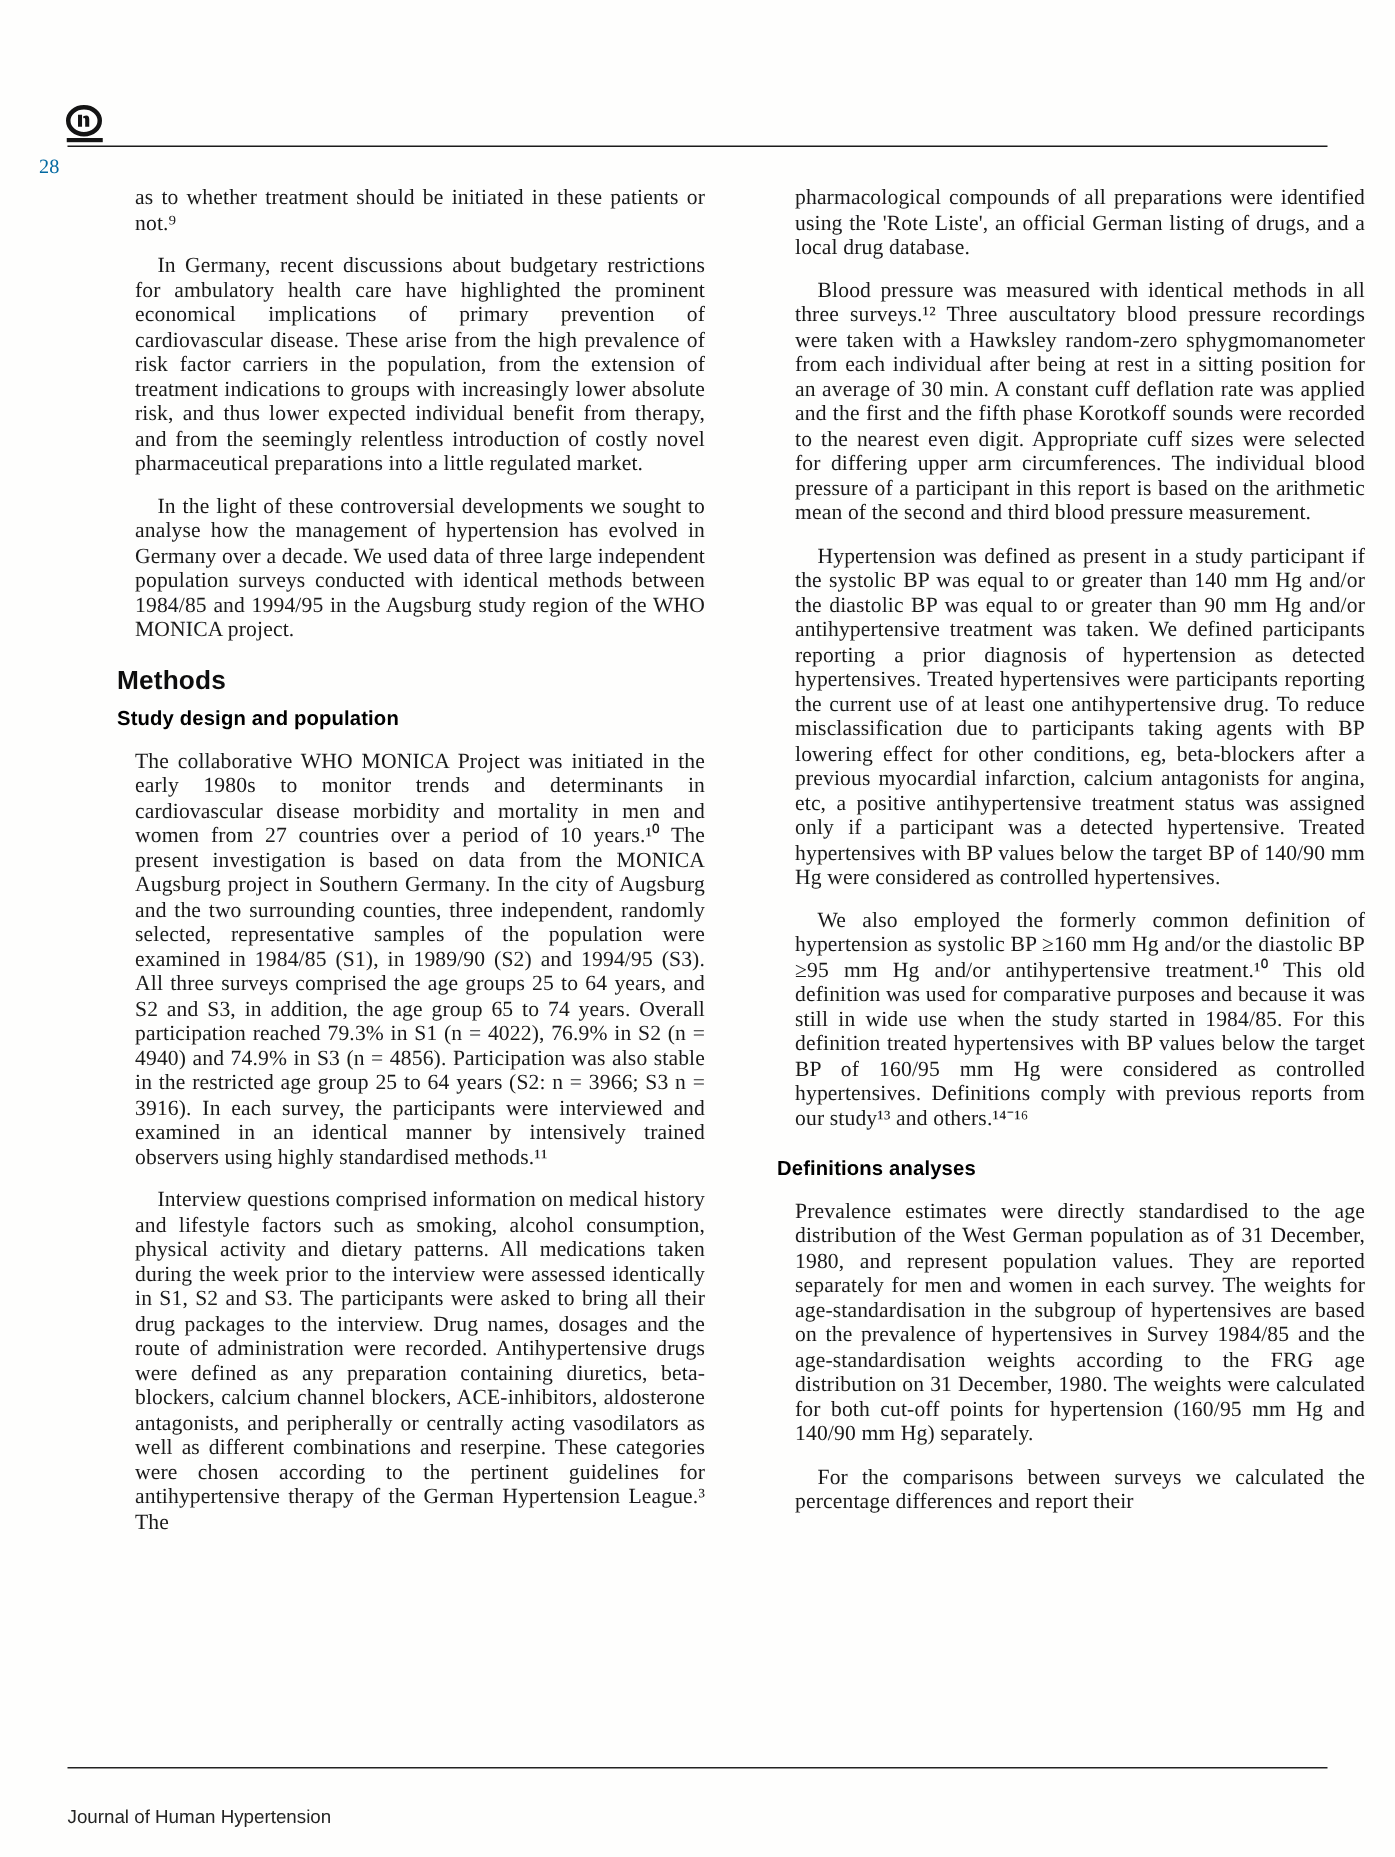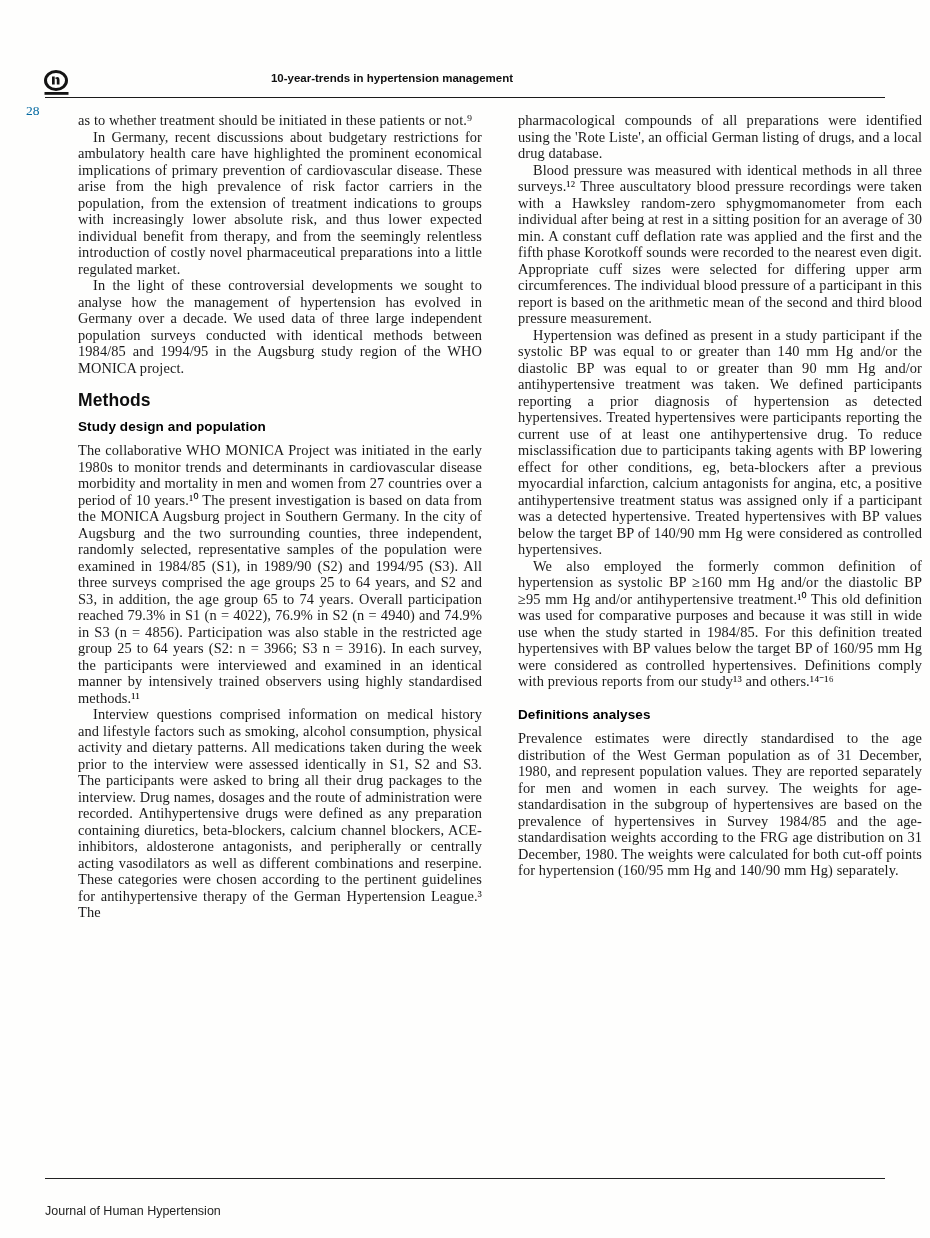--- a/index.html
+++ b/index.html
@@ -70,21 +70,21 @@
     top: 112px;
     width: 404px;
     text-align: justify;
     font-size: 14.4px;
     line-height: 16.5px;
     letter-spacing: 0.1px;
     color: #1a1a1a;
   }
   .col.left  { left: 78px; }
   .col.right { left: 518px; }
-  .col p { margin: 0; }
+  .col p { margin: 12px; }
   .col p.indent { text-indent: 15px; }
   h2.methods {
     font-family: "Liberation Sans", sans-serif;
     font-size: 17.5px;
     font-weight: bold;
     margin: 16px 0 10px 0;
     text-align: left;
     color: #0e0e0e;
   }
   h3.subhead {
@@ -124,21 +124,20 @@
   <span class="logo">
     <svg width="27" height="26" viewBox="0 0 27 26" aria-hidden="true">
       <ellipse cx="13" cy="10.5" rx="10.5" ry="9" fill="none" stroke="#141414" stroke-width="3"></ellipse>
       <rect x="9" y="6.5" width="2.7" height="8" fill="#141414"></rect>
       <path d="M12.5 7.5 q4 -1.8 4 2.2 v4.8 h-2.7 v-4.8 q0 -1.4 -1.3 -0.8 z" fill="#141414"></path>
       <rect x="1.5" y="22" width="24" height="2.8" fill="#141414"></rect>
     </svg>
   </span>
 
   <div class="running-head">
-    <div class="rh-title">10-year-trends in hypertension management</div>
   </div>
 
   <div class="head-rule"></div>
   <div class="page-number">28</div>
 
   <div class="col left">
     <p>as to whether treatment should be initiated in these patients or not.⁹</p>
     <p class="indent">In Germany, recent discussions about budgetary restrictions for ambulatory health care have highlighted the prominent economical implications of primary prevention of cardiovascular disease. These arise from the high prevalence of risk factor carriers in the population, from the extension of treatment indications to groups with increasingly lower absolute risk, and thus lower expected individual benefit from therapy, and from the seemingly relentless introduction of costly novel pharmaceutical preparations into a little regulated market.</p>
     <p class="indent">In the light of these controversial developments we sought to analyse how the management of hypertension has evolved in Germany over a decade. We used data of three large independent population surveys conducted with identical methods between 1984/85 and 1994/95 in the Augsburg study region of the WHO MONICA project.</p>
     <h2 class="methods">Methods</h2>
@@ -147,18 +146,19 @@
     <p class="indent">Interview questions comprised information on medical history and lifestyle factors such as smoking, alcohol consumption, physical activity and dietary patterns. All medications taken during the week prior to the interview were assessed identically in S1, S2 and S3. The participants were asked to bring all their drug packages to the interview. Drug names, dosages and the route of administration were recorded. Antihypertensive drugs were defined as any preparation containing diuretics, beta-blockers, calcium channel blockers, ACE-inhibitors, aldosterone antagonists, and peripherally or centrally acting vasodilators as well as different combinations and reserpine. These categories were chosen according to the pertinent guidelines for antihypertensive therapy of the German Hypertension League.³ The</p>
   </div>
 
   <div class="col right">
     <p>pharmacological compounds of all preparations were identified using the 'Rote Liste', an official German listing of drugs, and a local drug database.</p>
     <p class="indent">Blood pressure was measured with identical methods in all three surveys.¹² Three auscultatory blood pressure recordings were taken with a Hawksley random-zero sphygmomanometer from each individual after being at rest in a sitting position for an average of 30 min. A constant cuff deflation rate was applied and the first and the fifth phase Korotkoff sounds were recorded to the nearest even digit. Appropriate cuff sizes were selected for differing upper arm circumferences. The individual blood pressure of a participant in this report is based on the arithmetic mean of the second and third blood pressure measurement.</p>
     <p class="indent">Hypertension was defined as present in a study participant if the systolic BP was equal to or greater than 140 mm Hg and/or the diastolic BP was equal to or greater than 90 mm Hg and/or antihypertensive treatment was taken. We defined participants reporting a prior diagnosis of hypertension as detected hypertensives. Treated hypertensives were participants reporting the current use of at least one antihypertensive drug. To reduce misclassification due to participants taking agents with BP lowering effect for other conditions, eg, beta-blockers after a previous myocardial infarction, calcium antagonists for angina, etc, a positive antihypertensive treatment status was assigned only if a participant was a detected hypertensive. Treated hypertensives with BP values below the target BP of 140/90 mm Hg were considered as controlled hypertensives.</p>
     <p class="indent">We also employed the formerly common definition of hypertension as systolic BP ≥160 mm Hg and/or the diastolic BP ≥95 mm Hg and/or antihypertensive treatment.¹⁰ This old definition was used for comparative purposes and because it was still in wide use when the study started in 1984/85. For this definition treated hypertensives with BP values below the target BP of 160/95 mm Hg were considered as controlled hypertensives. Definitions comply with previous reports from our study¹³ and others.¹⁴⁻¹⁶</p>
     <h3 class="subhead spaced">Definitions analyses</h3>
     <p>Prevalence estimates were directly standardised to the age distribution of the West German population as of 31 December, 1980, and represent population values. They are reported separately for men and women in each survey. The weights for age-standardisation in the subgroup of hypertensives are based on the prevalence of hypertensives in Survey 1984/85 and the age-standardisation weights according to the FRG age distribution on 31 December, 1980. The weights were calculated for both cut-off points for hypertension (160/95 mm Hg and 140/90 mm Hg) separately.</p>
+    <p class="indent">For the comparisons between surveys we calculated the percentage differences and report their</p>
   </div>
 
   <div class="foot-rule"></div>
   <div class="journal-footer">Journal of Human Hypertension</div>
 
 </div>
 
 </body></html>

